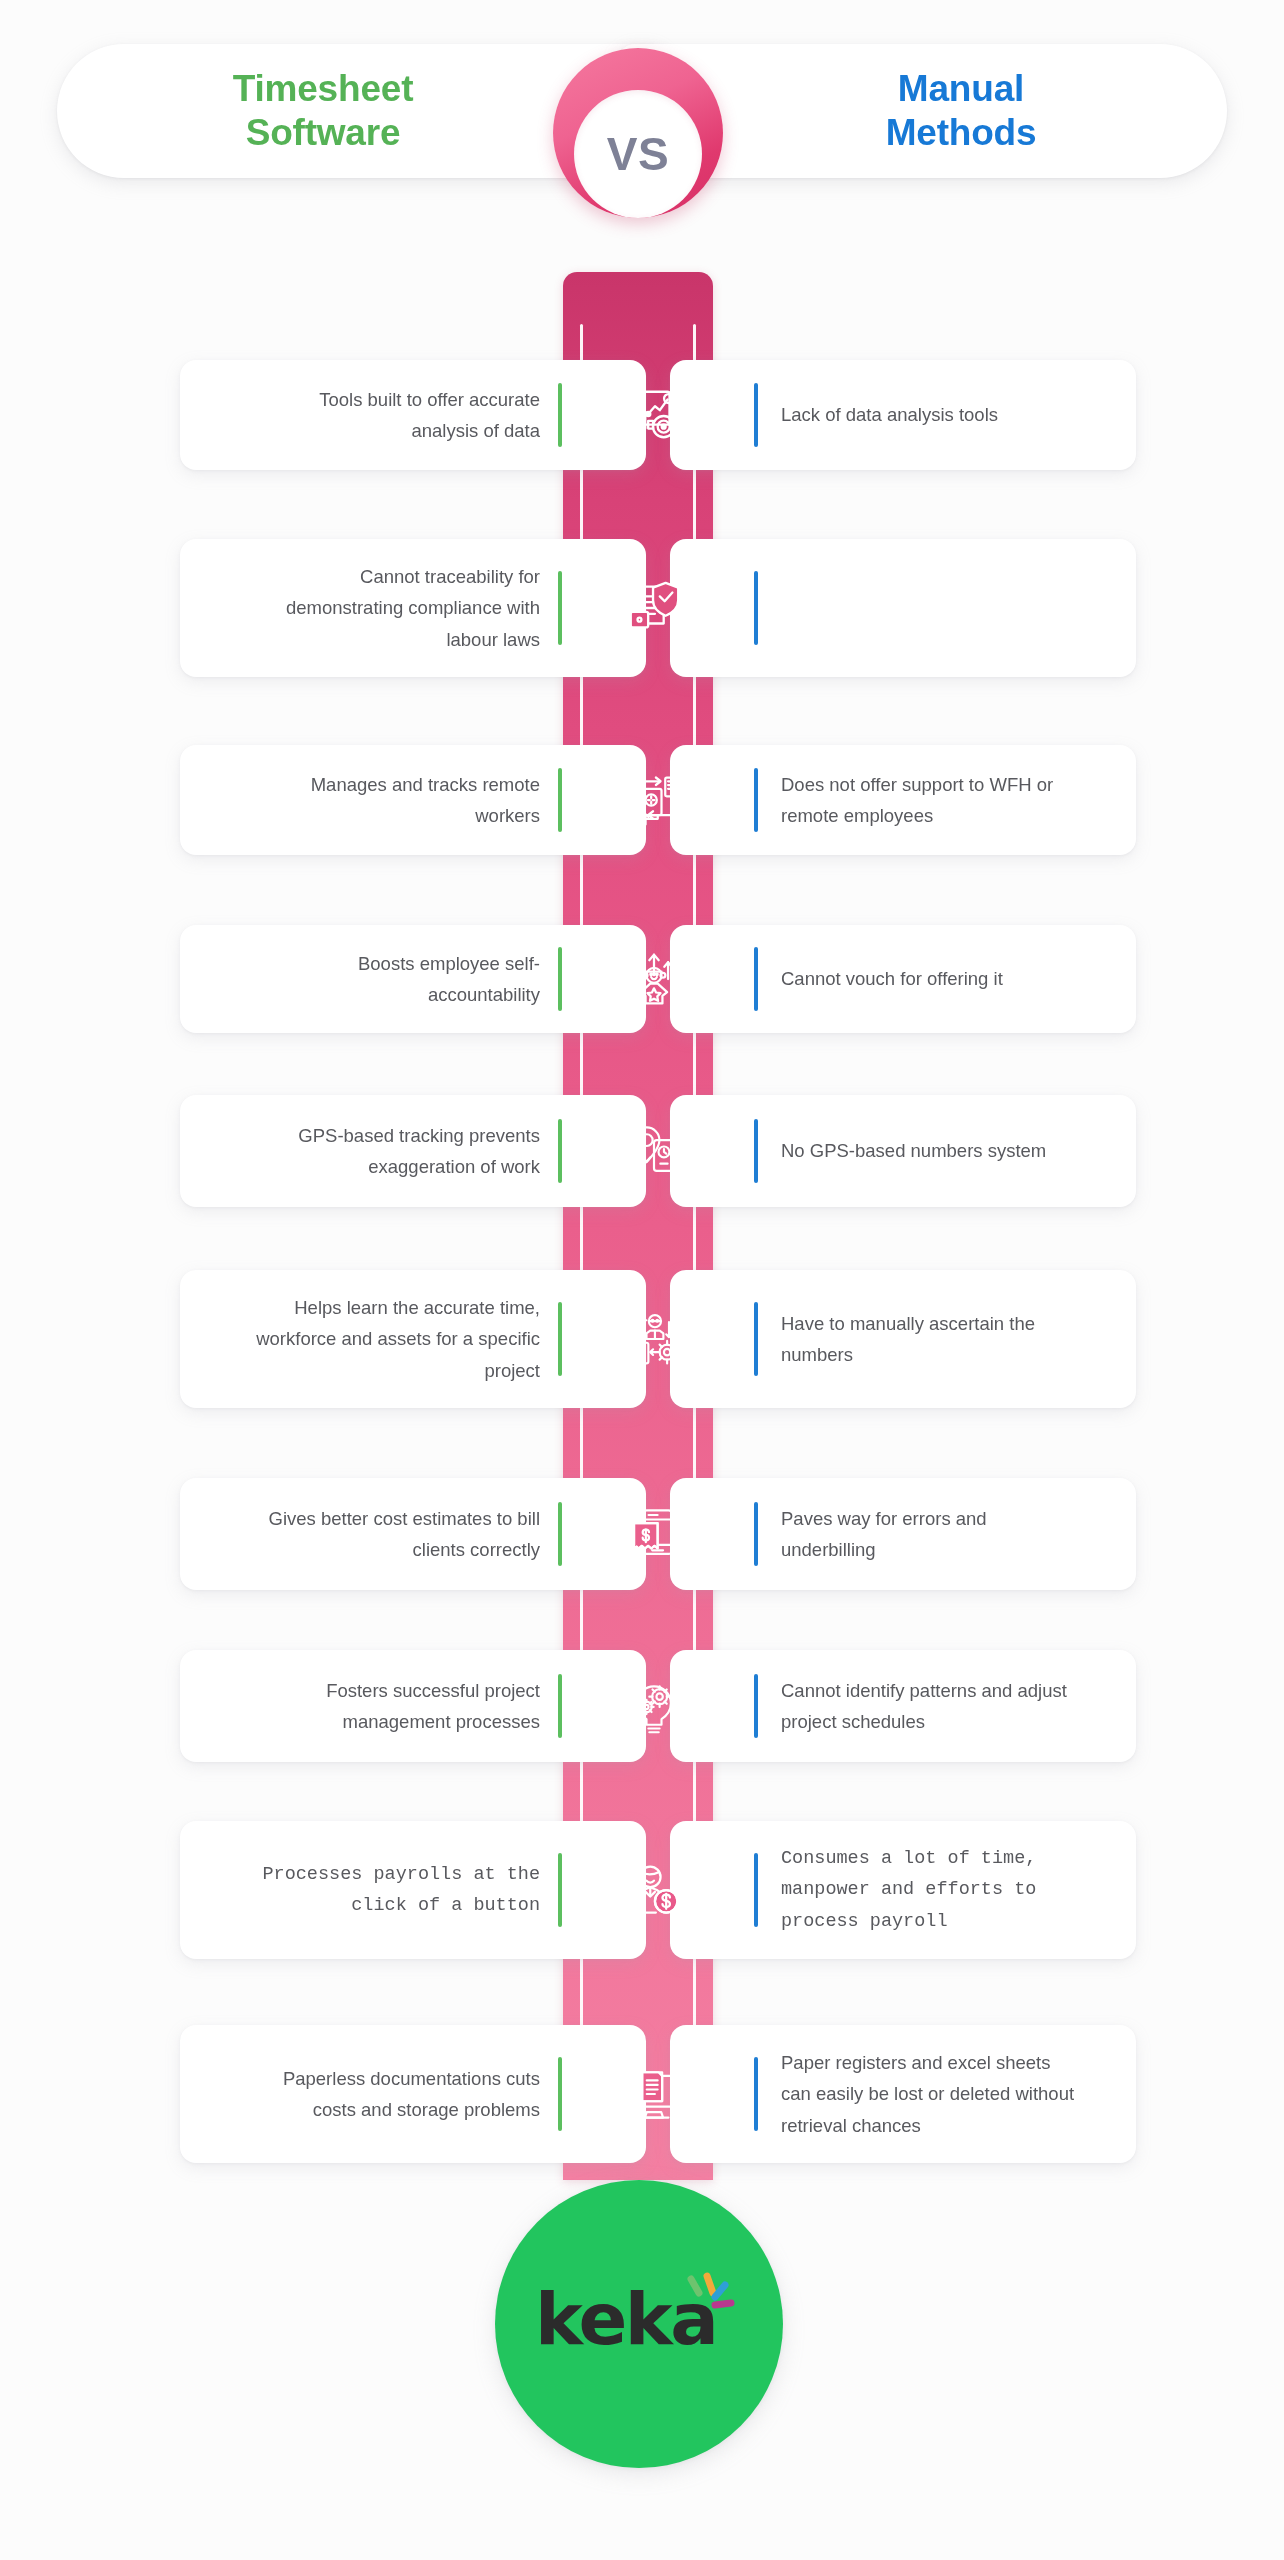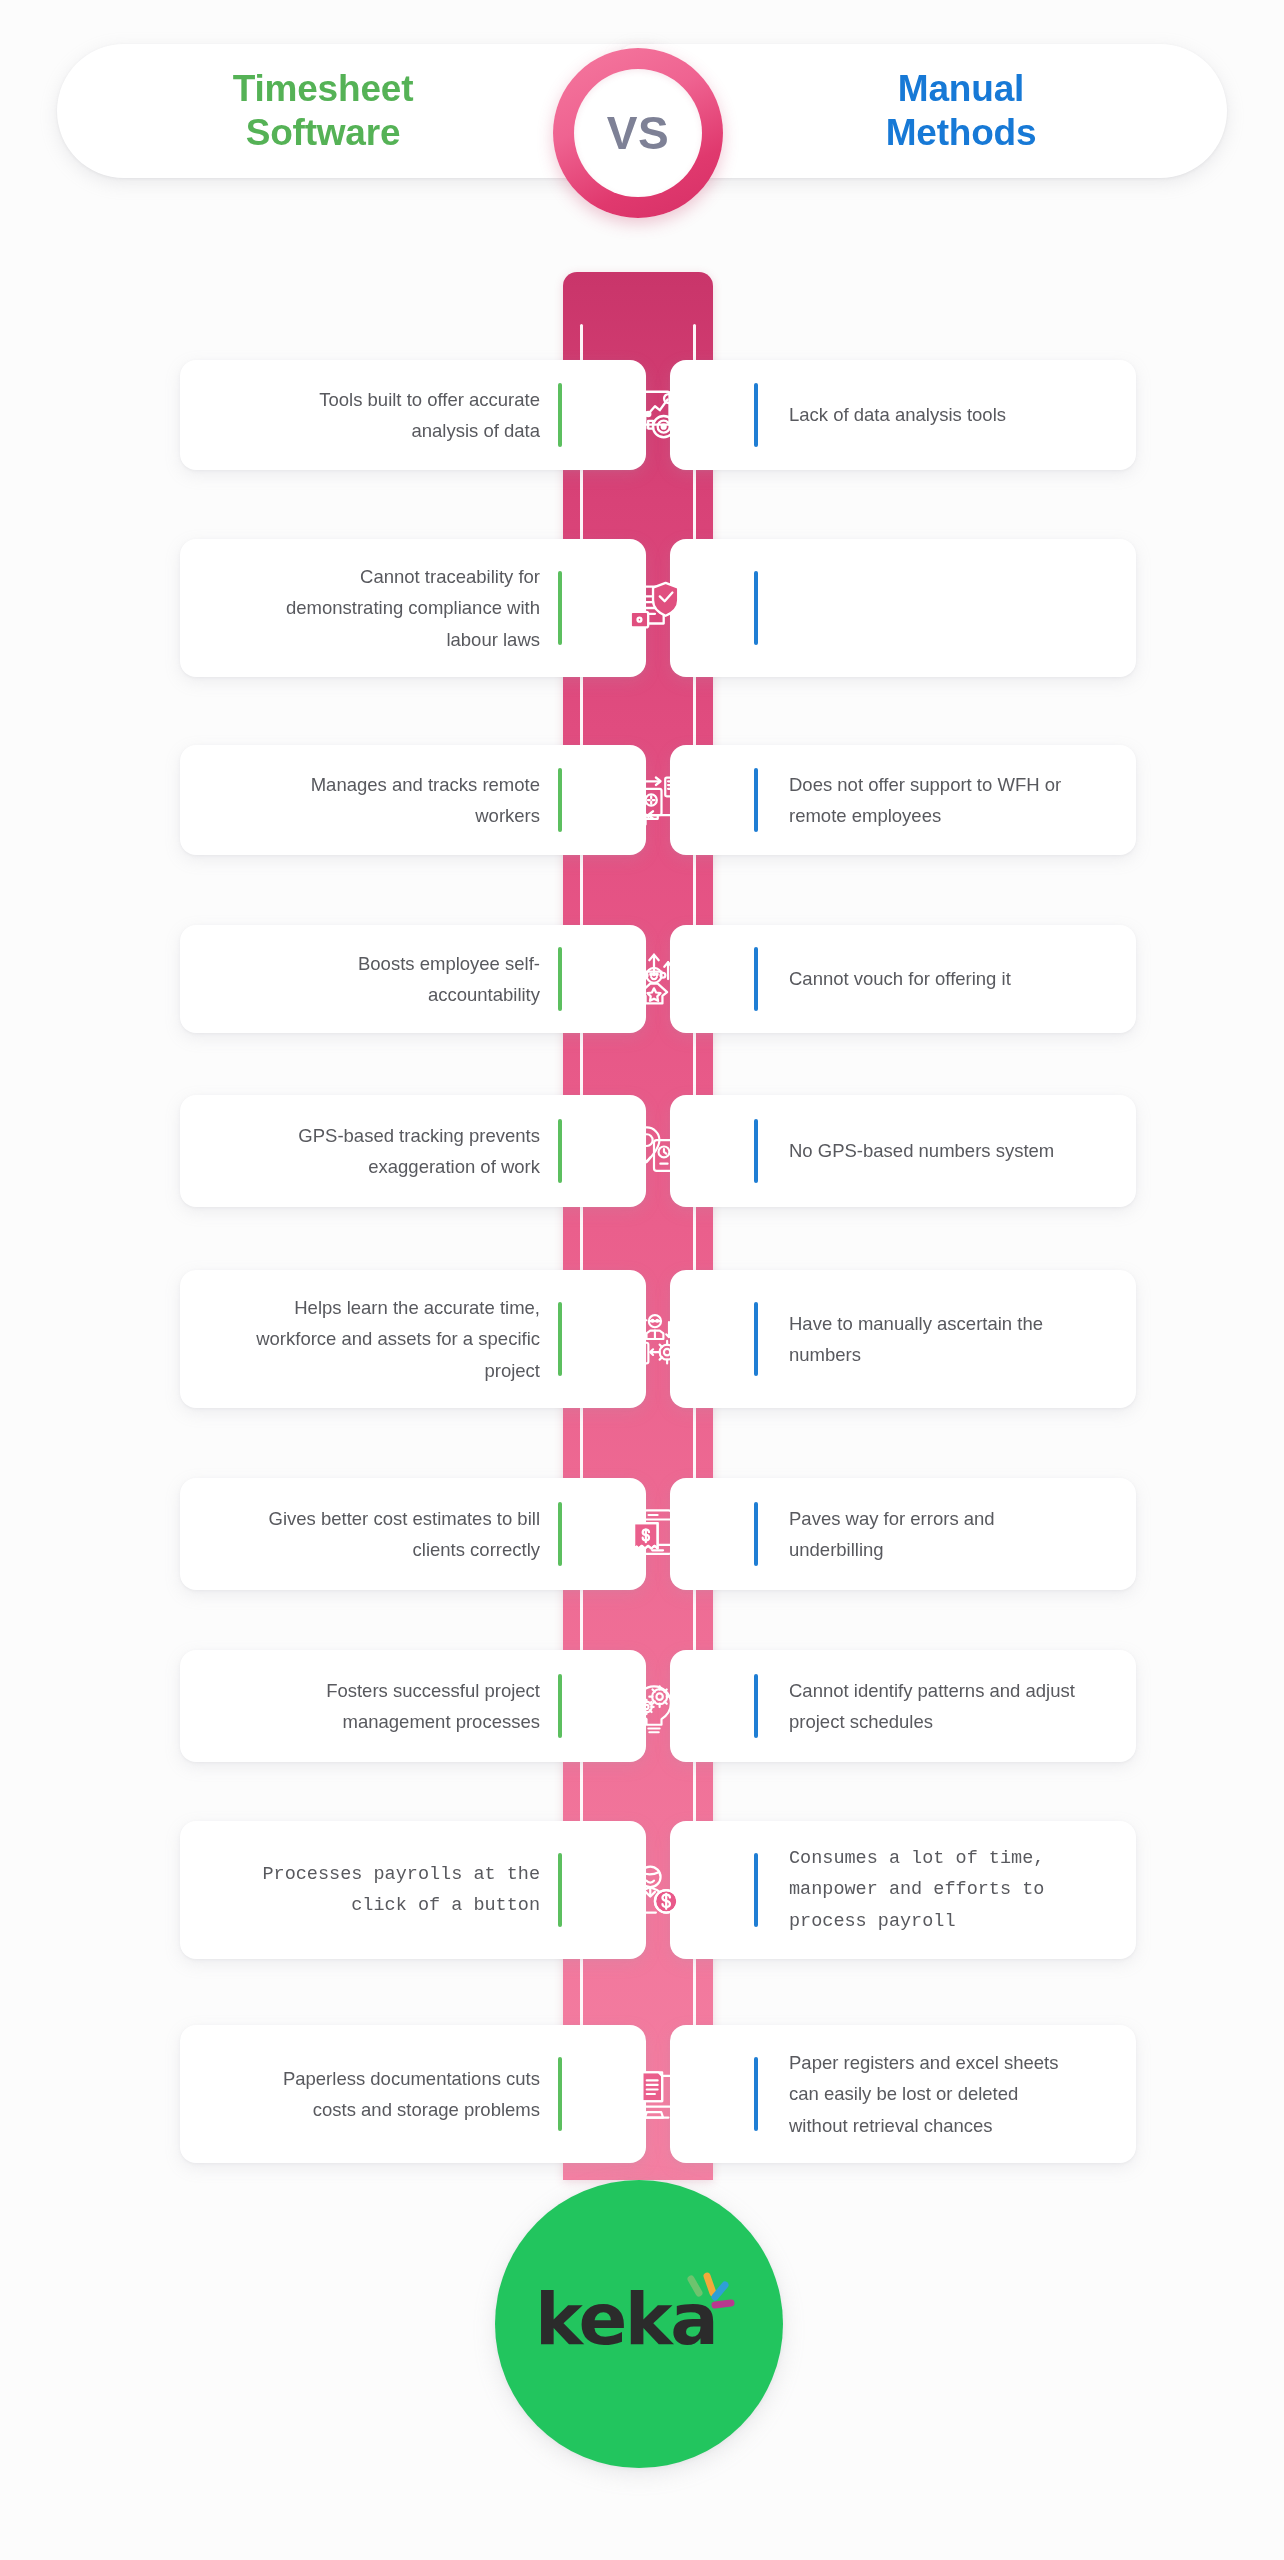--- a/index.html
+++ b/index.html
@@ -98,21 +98,21 @@
     position: absolute;
     left: 553px;
     top: 48px;
     width: 170px;
     height: 170px;
     border-radius: 50%;
     background: linear-gradient(155deg, #f5799f 0%, #ef6391 38%, #e0396e 72%, #d62f66 100%);
     z-index: 8;
     box-shadow: 0 6px 16px rgba(200,60,105,0.28);
     display: flex;
-    align-items: center;
+    align-items: flex-end;
     justify-content: center;
   }
   .vs-inner {
     width: 128px;
     height: 128px;
     border-radius: 50%;
     background: #ffffff;
     display: flex;
     align-items: center;
     justify-content: center;
@@ -148,21 +148,21 @@
   .card.left  { left: 164px;  width: 466px; justify-content: flex-end; }
   .card.right { right: 164px; width: 466px; justify-content: flex-start; }
 
   .card-text {
     font-size: 18.5px;
     line-height: 1.68;
     color: #58595e;
     font-weight: normal;
   }
   .card.left  .card-text { text-align: right; padding-right: 18px; max-width: 310px; }
-  .card.right .card-text { text-align: left;  padding-left: 31px;  max-width: 320px; }
+  .card.right .card-text { text-align: left;  padding-left: 23px;  max-width: 320px; }
 
   .accent {
     width: 4px;
     border-radius: 3px;
     flex: 0 0 4px;
   }
   .card.left  .accent { margin-right: 84px; background: #5cbf5f; }
   .card.right .accent { margin-left: 84px;  background: #1f7ed4; }
 
   

